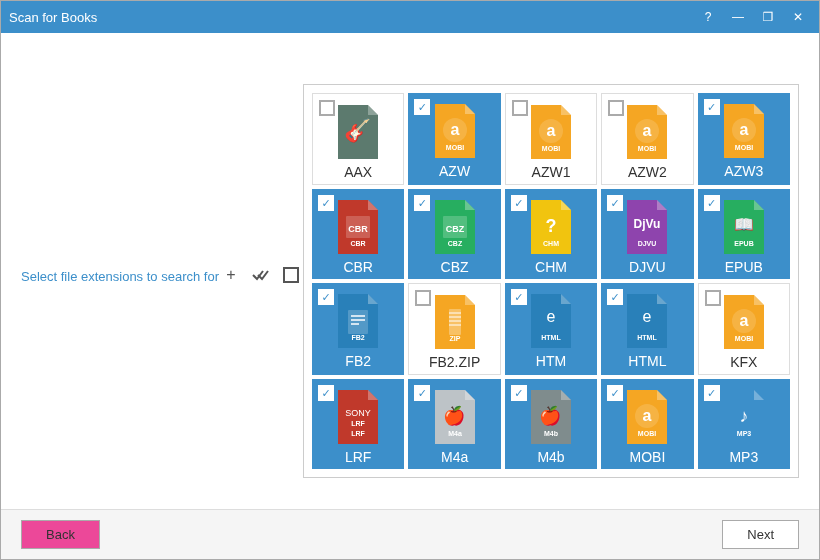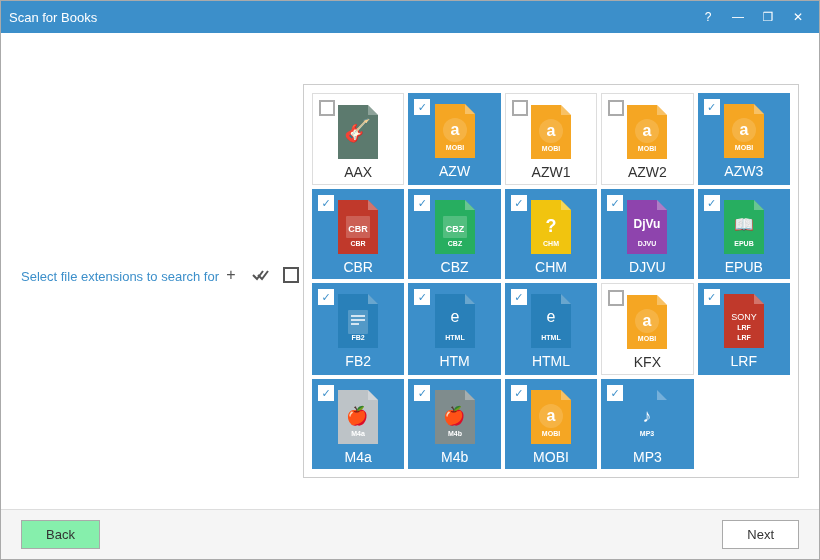--- a/index.html
+++ b/index.html
@@ -157,21 +157,21 @@
       justify-content: space-between;
       align-items: center;
       padding: 10px 20px;
       border-top: 1px solid #ddd;
       background: #f5f5f5;
     }
     .footer-btn {
       padding: 6px 24px;
       font-size: 13px;
       border: 1px solid #aaa;
-      background: #86efac;
+      background: #ec4899;
       cursor: pointer;
       color: #333;
       min-width: 70px;
     }
     .footer-btn.primary {
       background: #fff;
     }
     .footer-right {
       display: flex;
       gap: 8px;
@@ -355,20 +355,37 @@
 
         <rect x="14" y="18" width="20" height="24" rx="1" fill="rgba(255,255,255,0.2)"></rect>
         <line x1="17" y1="24" x2="31" y2="24" stroke="white" stroke-width="1.5"></line>
         <line x1="17" y1="28" x2="31" y2="28" stroke="white" stroke-width="1.5"></line>
         <line x1="17" y1="32" x2="25" y2="32" stroke="white" stroke-width="1.5"></line>
         <text x="24" y="48" text-anchor="middle" fill="white" font-size="7" font-weight="bold">FB2</text>
       </svg>
             </div>
             <div class="file-name">FB2</div>
           </div>
+          <div class="file-item unchecked">
+            <div class="file-checkbox"></div>
+            <div class="icon-wrap">
+    <svg width="48" height="58" viewBox="0 0 48 58" xmlns="http://www.w3.org/2000/svg">
+      <path d="M4,2 L34,2 L44,12 L44,56 L4,56 Z" fill="#f5a623" rx="2"></path>
+      <path d="M34,2 L34,12 L44,12 Z" fill="rgba(255,255,255,0.3)"></path>
+
+        <rect x="18" y="16" width="12" height="26" rx="1" fill="rgba(255,255,255,0.3)"></rect>
+        <line x1="18" y1="20" x2="30" y2="20" stroke="white" stroke-width="1"></line>
+        <line x1="18" y1="24" x2="30" y2="24" stroke="white" stroke-width="1"></line>
+        <line x1="18" y1="28" x2="30" y2="28" stroke="white" stroke-width="1"></line>
+        <line x1="18" y1="32" x2="30" y2="32" stroke="white" stroke-width="1"></line>
+        <text x="24" y="48" text-anchor="middle" fill="white" font-size="7" font-weight="bold">ZIP</text>
+      </svg>
+            </div>
+            <div class="file-name">FB2.ZIP</div>
+          </div>
           <div class="file-item checked">
             <div class="file-checkbox">✓</div>
             <div class="icon-wrap">
     <svg width="48" height="58" viewBox="0 0 48 58" xmlns="http://www.w3.org/2000/svg">
       <path d="M4,2 L34,2 L44,12 L44,56 L4,56 Z" fill="#2980b9" rx="2"></path>
       <path d="M34,2 L34,12 L44,12 Z" fill="rgba(255,255,255,0.3)"></path>
 
         <text x="24" y="30" text-anchor="middle" fill="white" font-size="16">e</text>
         <text x="24" y="48" text-anchor="middle" fill="white" font-size="7" font-weight="bold">HTML</text>
       </svg>

